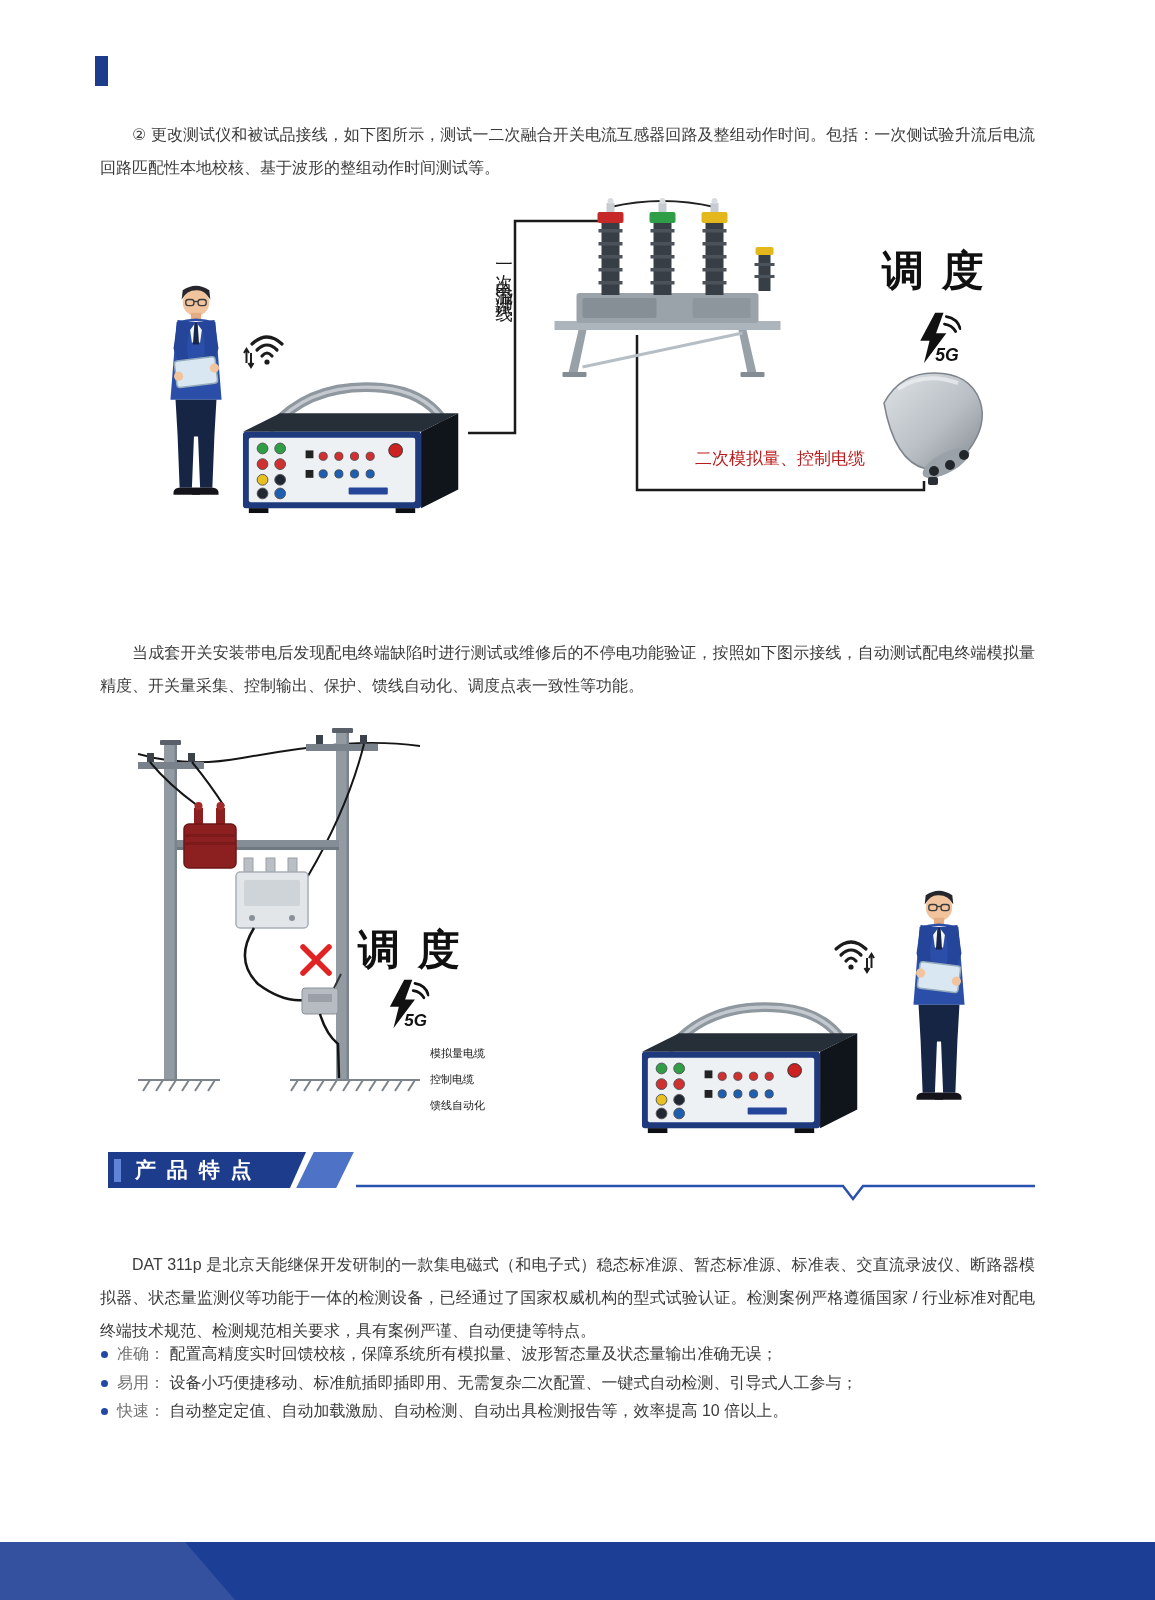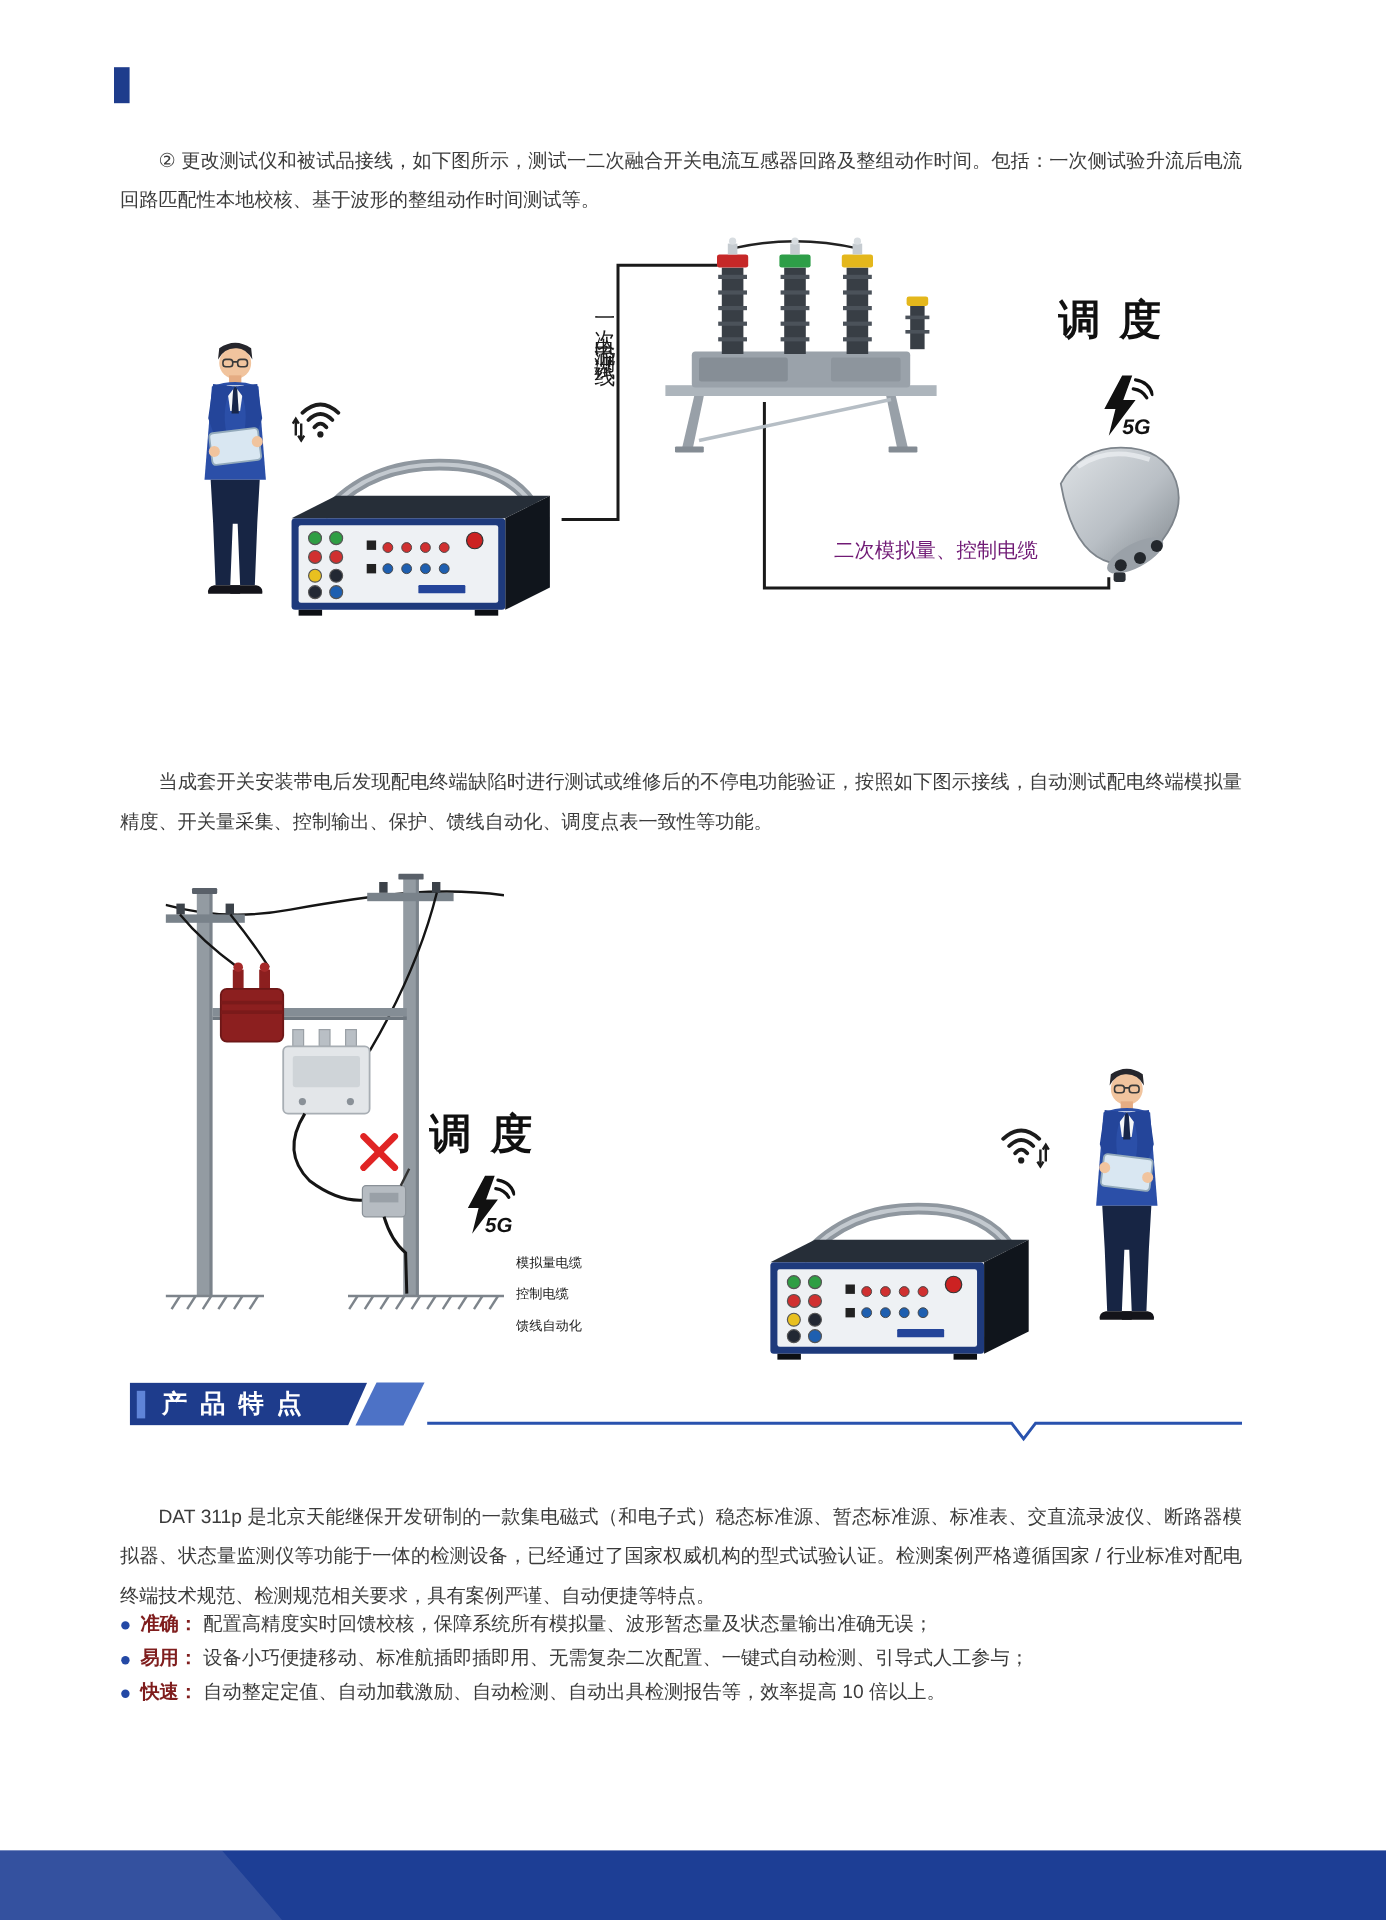--- a/index.html
+++ b/index.html
@@ -3,34 +3,34 @@
 <meta charset="utf-8">
 <style>
   *{margin:0;padding:0;box-sizing:border-box}
   html,body{width:1155px;height:1600px}
   body{background:#fff;font-family:"Liberation Sans","DejaVu Sans",sans-serif;color:#3b3b3b}
   .page{position:relative;width:1155px;height:1600px;overflow:hidden;background:#fff}
   .corner-accent{position:absolute;left:95px;top:56px;width:13px;height:30px;background:#1e3c8c}
   .body-text{position:absolute;left:100px;width:935px;font-size:16px;line-height:33px;text-align:justify;text-indent:2em;color:#3b3b3b}
   .diagram{position:absolute;left:100px}
   .d-abs{position:absolute}
-  .dispatch{position:absolute;font-size:35px;font-weight:800;color:#101010;letter-spacing:3px;white-space:nowrap}
+  .dispatch{position:absolute;font-size:42px;font-weight:800;color:#101010;letter-spacing:3px;white-space:nowrap}
   .vlabel{position:absolute;writing-mode:vertical-rl;font-size:17.5px;letter-spacing:6px;color:#1a1a1a}
-  .cable-label{position:absolute;font-size:17px;color:#701a75;white-space:nowrap}
+  .cable-label{position:absolute;font-size:17px;color:#b91c1c;white-space:nowrap}
   .cable-list{position:absolute;font-size:11px;color:#1a1a1a;line-height:26px;white-space:nowrap}
   .section-header{position:absolute;left:100px;width:935px;height:60px}
   .hbar{position:absolute;left:8px;top:4px;height:36px;background:#1e3c8c;display:flex;align-items:center;clip-path:polygon(0 0,100% 0,calc(100% - 16px) 100%,0 100%);z-index:2}
   .haccent{width:7px;height:23px;background:#5f84d8;margin:0 14px 0 6px;flex:none}
   .htitle{color:#fff;font-size:21px;font-weight:bold;letter-spacing:2.5px;white-space:nowrap}
   .hslant{position:absolute;top:4px;height:36px;width:40px;background:#4d72c6;transform:skewX(-26deg);z-index:1}
   .hline{position:absolute;left:0;top:36px;width:935px;height:22px}
   .features{position:absolute;left:100px;width:950px;list-style:none}
   .features li{position:relative;padding-left:17px;font-size:16px;line-height:28.5px;color:#3b3b3b;white-space:nowrap}
   .features .dot{position:absolute;left:1px;top:11px;width:7px;height:7px;border-radius:50%;background:#2449a5}
-  .flabel{font-weight:bold;color:#7f1d1d}
+  .flabel{font-weight:normal;color:#737373}
   .footer{position:absolute;left:0;top:1542px;width:1155px;height:58px;background:#1d3e95}
   .footer-slant{position:absolute;left:0;top:0;height:100%;width:235px;background:rgba(255,255,255,0.10);clip-path:polygon(0 0,185px 0,235px 100%,0 100%)}
   svg{display:block}
 </style>
 </head>
 <body>
 
 <svg width="0" height="0" style="position:absolute">
   <defs>
     <symbol id="sym-person" viewBox="0 0 80 220">

